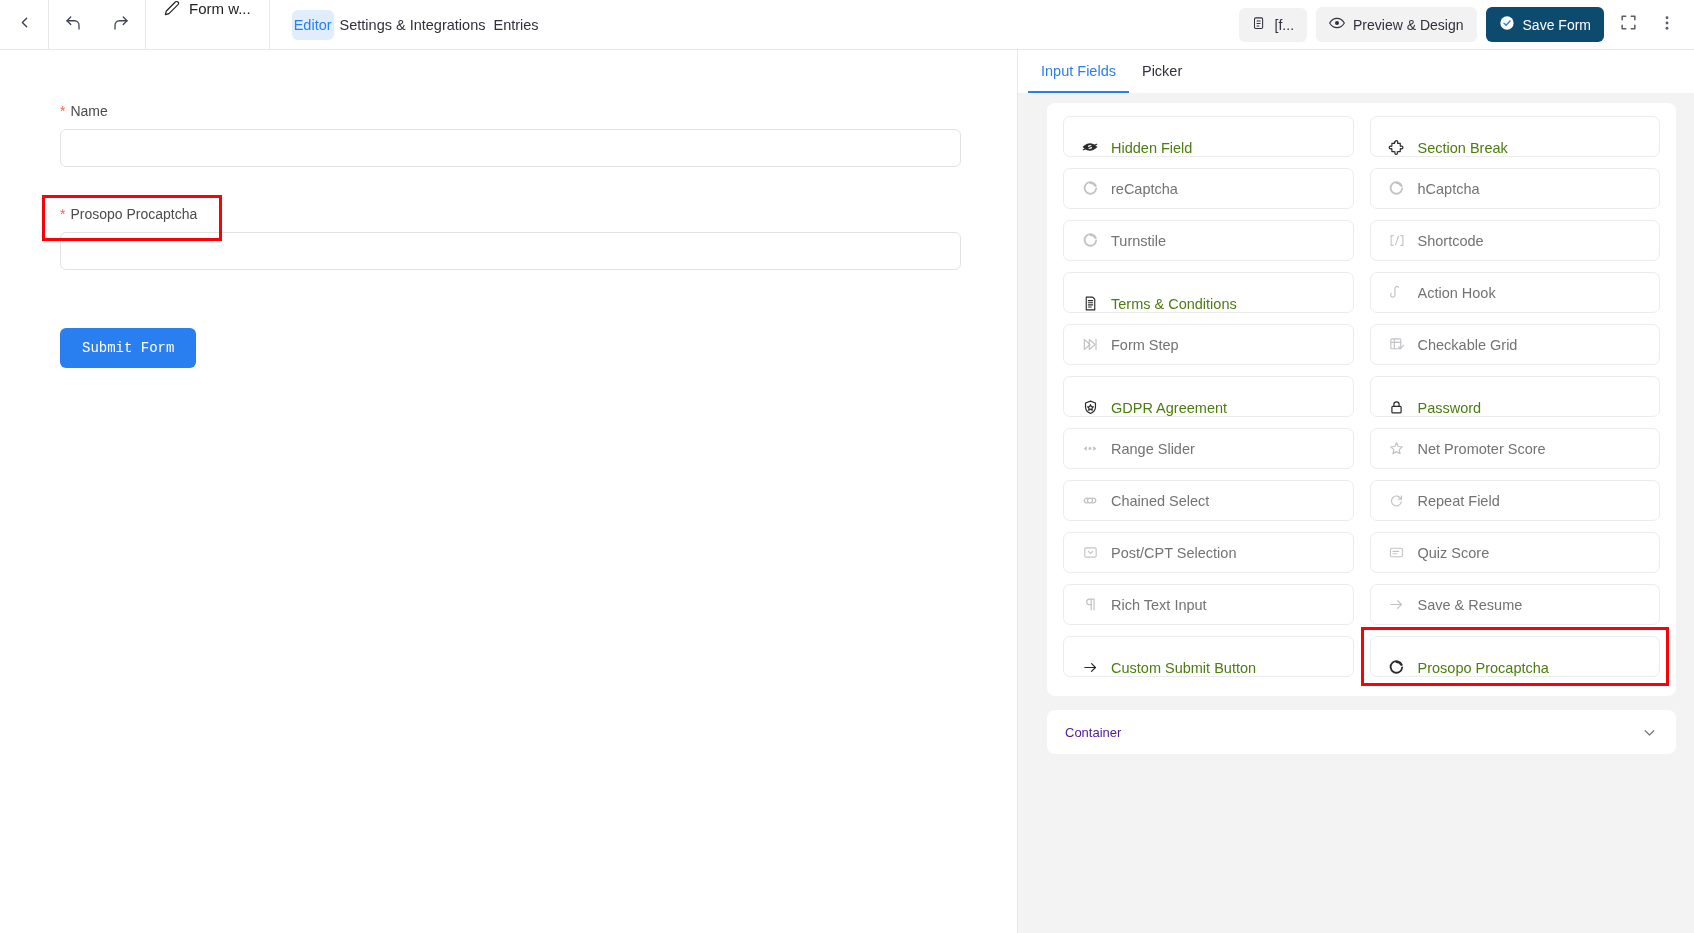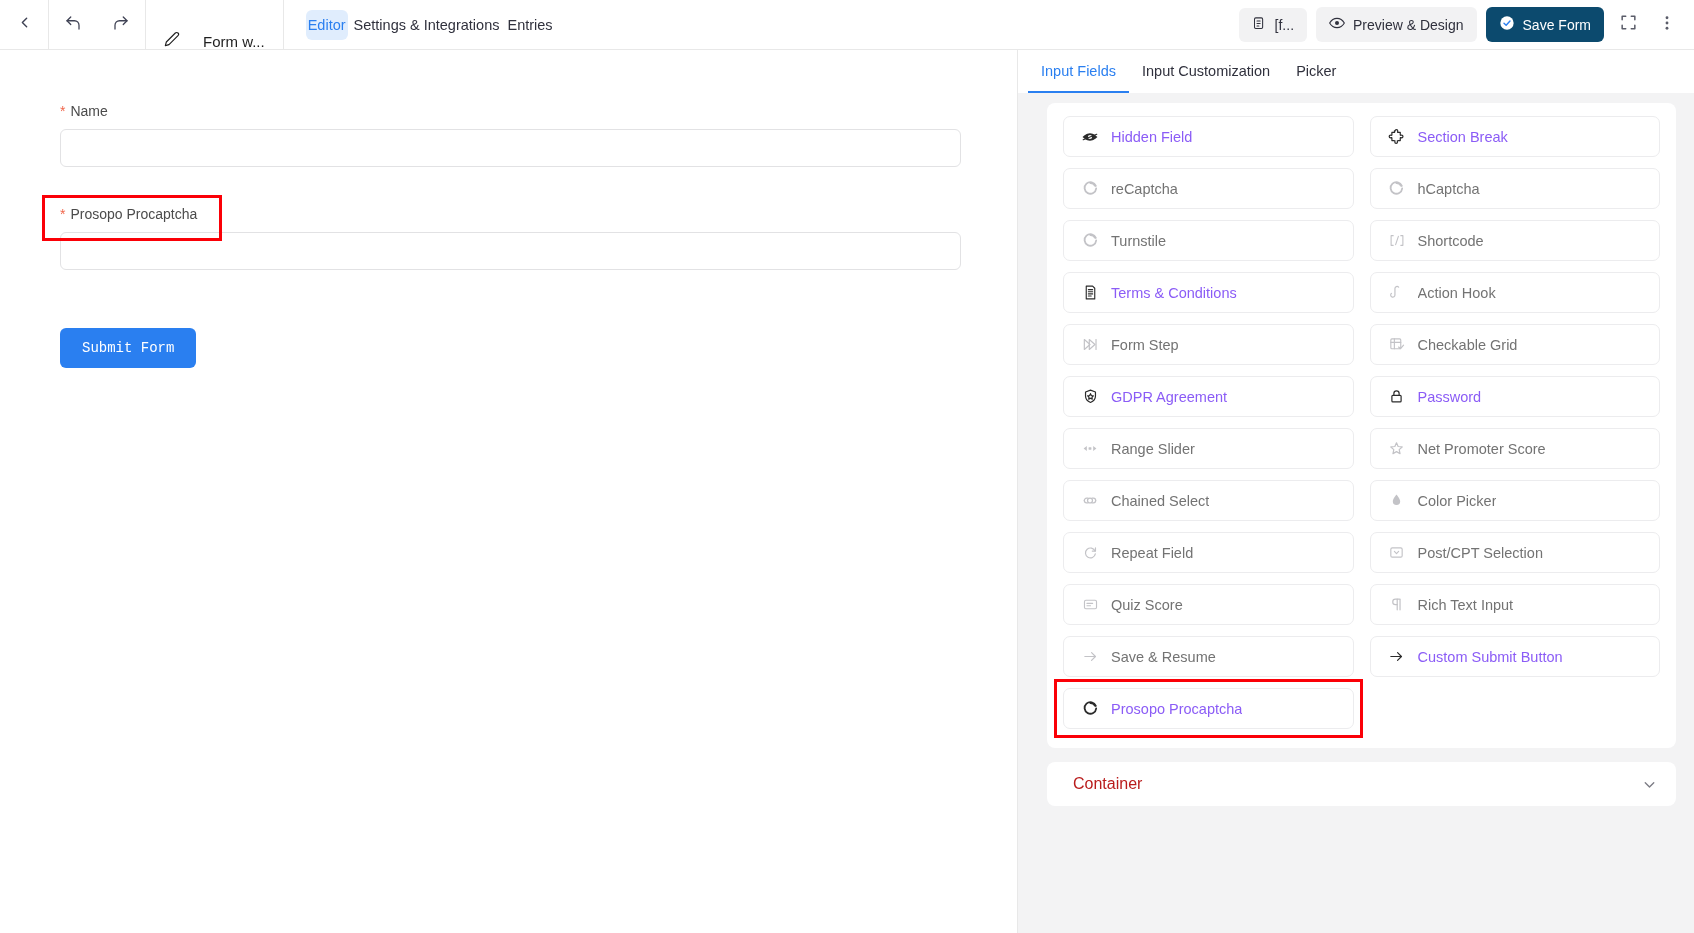--- a/index.html
+++ b/index.html
@@ -19,21 +19,21 @@
     border-bottom: 1px solid #e8e8e8;
     position: relative;
   }
   .tb-btn {
     width: 48px; height: 50px;
     display: flex; align-items: center; justify-content: center;
     color: #3f4254; cursor: pointer;
   }
   .tb-divider { width: 1px; height: 50px; background: #e8e8e8; }
   .tb-formname {
-    display: flex; align-items: flex-end; gap: 23px;
+    display: flex; align-items: flex-start; gap: 9px;
     padding: 0 18px; height: 50px; cursor: pointer;
     font-size: 15px; color: #1f1f1f; font-weight: 500;
   }
   .tb-tabs { display: flex; align-items: center; gap: 4px; padding-left: 22px; }
   .tb-tab {
     font-size: 14.5px; color: #30313d; padding: 7px 2px;
     border-radius: 6px; cursor: pointer; white-space: nowrap;
   }
   .tb-tab.active { background: #e0edfd; color: #2a7ff0; }
   .tb-right {
@@ -123,21 +123,21 @@
     display: grid; grid-template-columns: 1fr 1fr;
     column-gap: 16px; row-gap: 11px;
   }
   .fitem {
     display: flex; align-items: center; gap: 12px;
     height: 41px; padding: 0 17px;
     border: 1px solid #ececee; border-radius: 7px;
     background: #fff; cursor: pointer;
     font-size: 14.5px;
   }
-  .fitem.enabled { color: #8b5cf6; }
+  .fitem.enabled { color: #4d7c0f; align-items: flex-end; }
   .fitem.disabled { color: #737373; }
   .fitem .fi-icon {
     width: 18px; height: 18px; flex: none;
     display: flex; align-items: center; justify-content: center;
   }
   .fitem.enabled .fi-icon { color: #2b2b2b; }
   .fitem.disabled .fi-icon { color: #c3c3c7; }
   .fi-label { white-space: nowrap; overflow: hidden; text-overflow: ellipsis; }
   .hl-cell { position: relative; }
   .hl-cell::after {
@@ -145,21 +145,21 @@
     left: -9px; right: -9px; top: -9px; bottom: -9px;
     border: 3px solid #fb0007; pointer-events: none;
   }
   .accordion {
     background: #fff; border-radius: 8px;
     margin: 14px 18px 12px 29px;
     height: 44px; display: flex; align-items: center;
     justify-content: space-between;
     padding: 0 18px 0 18px; cursor: pointer;
   }
-  .accordion .ac-title { font-size: 16px; color: #b91c1c; font-weight: 500; margin-left: 8px; }
+  .accordion .ac-title { font-size: 13px; color: #4c1d95; font-weight: 500; }
   .accordion .ac-chev { color: #7c7c85; display: flex; }
   .spacer { height: 6px; }
 </style>
 </head>
 <body>
 
 <div class="topbar">
   <div class="tb-btn">
     <span>
       <svg width="17" height="17" viewBox="0 0 24 24" fill="none" stroke="currentColor" stroke-width="2" stroke-linecap="round" stroke-linejoin="round">
@@ -273,21 +273,20 @@
         <input class="fld-input" type="text" placeholder="" style="">
       </div>
 
       <button class="submit-btn">Submit Form</button>
     </div>
   </div>
 
   <div class="panel">
     <div class="panel-tabs">
       <div class="p-tab active">Input Fields</div>
-      <div class="p-tab">Input Customization</div>
       <div class="p-tab">Picker</div>
     </div>
 
     <div class="panel-scroll">
       <div class="card">
         <div class="grid" id="fields-grid">
             <div class="">
               <div class="fitem enabled">
                 <span class="fi-icon">
                   <svg width="18" height="18" viewBox="0 0 24 24" fill="currentColor">
@@ -449,30 +448,20 @@
             <div class="">
               <div class="fitem disabled">
                 <span class="fi-icon">
                   <svg width="18" height="17" viewBox="0 0 24 24" fill="none" stroke="currentColor" stroke-width="1.8" stroke-linecap="round">
                     <path d="M8.5 12a3.5 3.5 0 0 1 3.5-3.5h0A3.5 3.5 0 0 1 15.5 12h0a3.5 3.5 0 0 1-3.5 3.5h0A3.5 3.5 0 0 1 8.5 12z"></path>
                     <path d="M4 12a3.2 3.2 0 0 1 3.2-3.2h2M20 12a3.2 3.2 0 0 0-3.2-3.2h-2"></path>
                     <path d="M4 12a3.2 3.2 0 0 0 3.2 3.2h2M20 12a3.2 3.2 0 0 1-3.2 3.2h-2"></path>
                   </svg>
                 </span>
                 <span class="fi-label">Chained Select</span>
-              </div>
-            </div>
-            <div class="">
-              <div class="fitem disabled">
-                <span class="fi-icon">
-                  <svg width="17" height="17" viewBox="0 0 24 24" fill="currentColor">
-                    <path d="M12 3.5s5.2 6 5.2 9.6A5.2 5.2 0 0 1 12 18.4a5.2 5.2 0 0 1-5.2-5.3C6.8 9.5 12 3.5 12 3.5z"></path>
-                  </svg>
-                </span>
-                <span class="fi-label">Color Picker</span>
               </div>
             </div>
             <div class="">
               <div class="fitem disabled">
                 <span class="fi-icon">
                   <svg width="17" height="17" viewBox="0 0 24 24" fill="none" stroke="currentColor" stroke-width="1.7" stroke-linecap="round" stroke-linejoin="round">
                     <polyline points="19 5.5 19 10 14.5 10"></polyline>
                     <path d="M18.4 10a7 7 0 1 0 .4 4"></path>
                   </svg>
                 </span>

